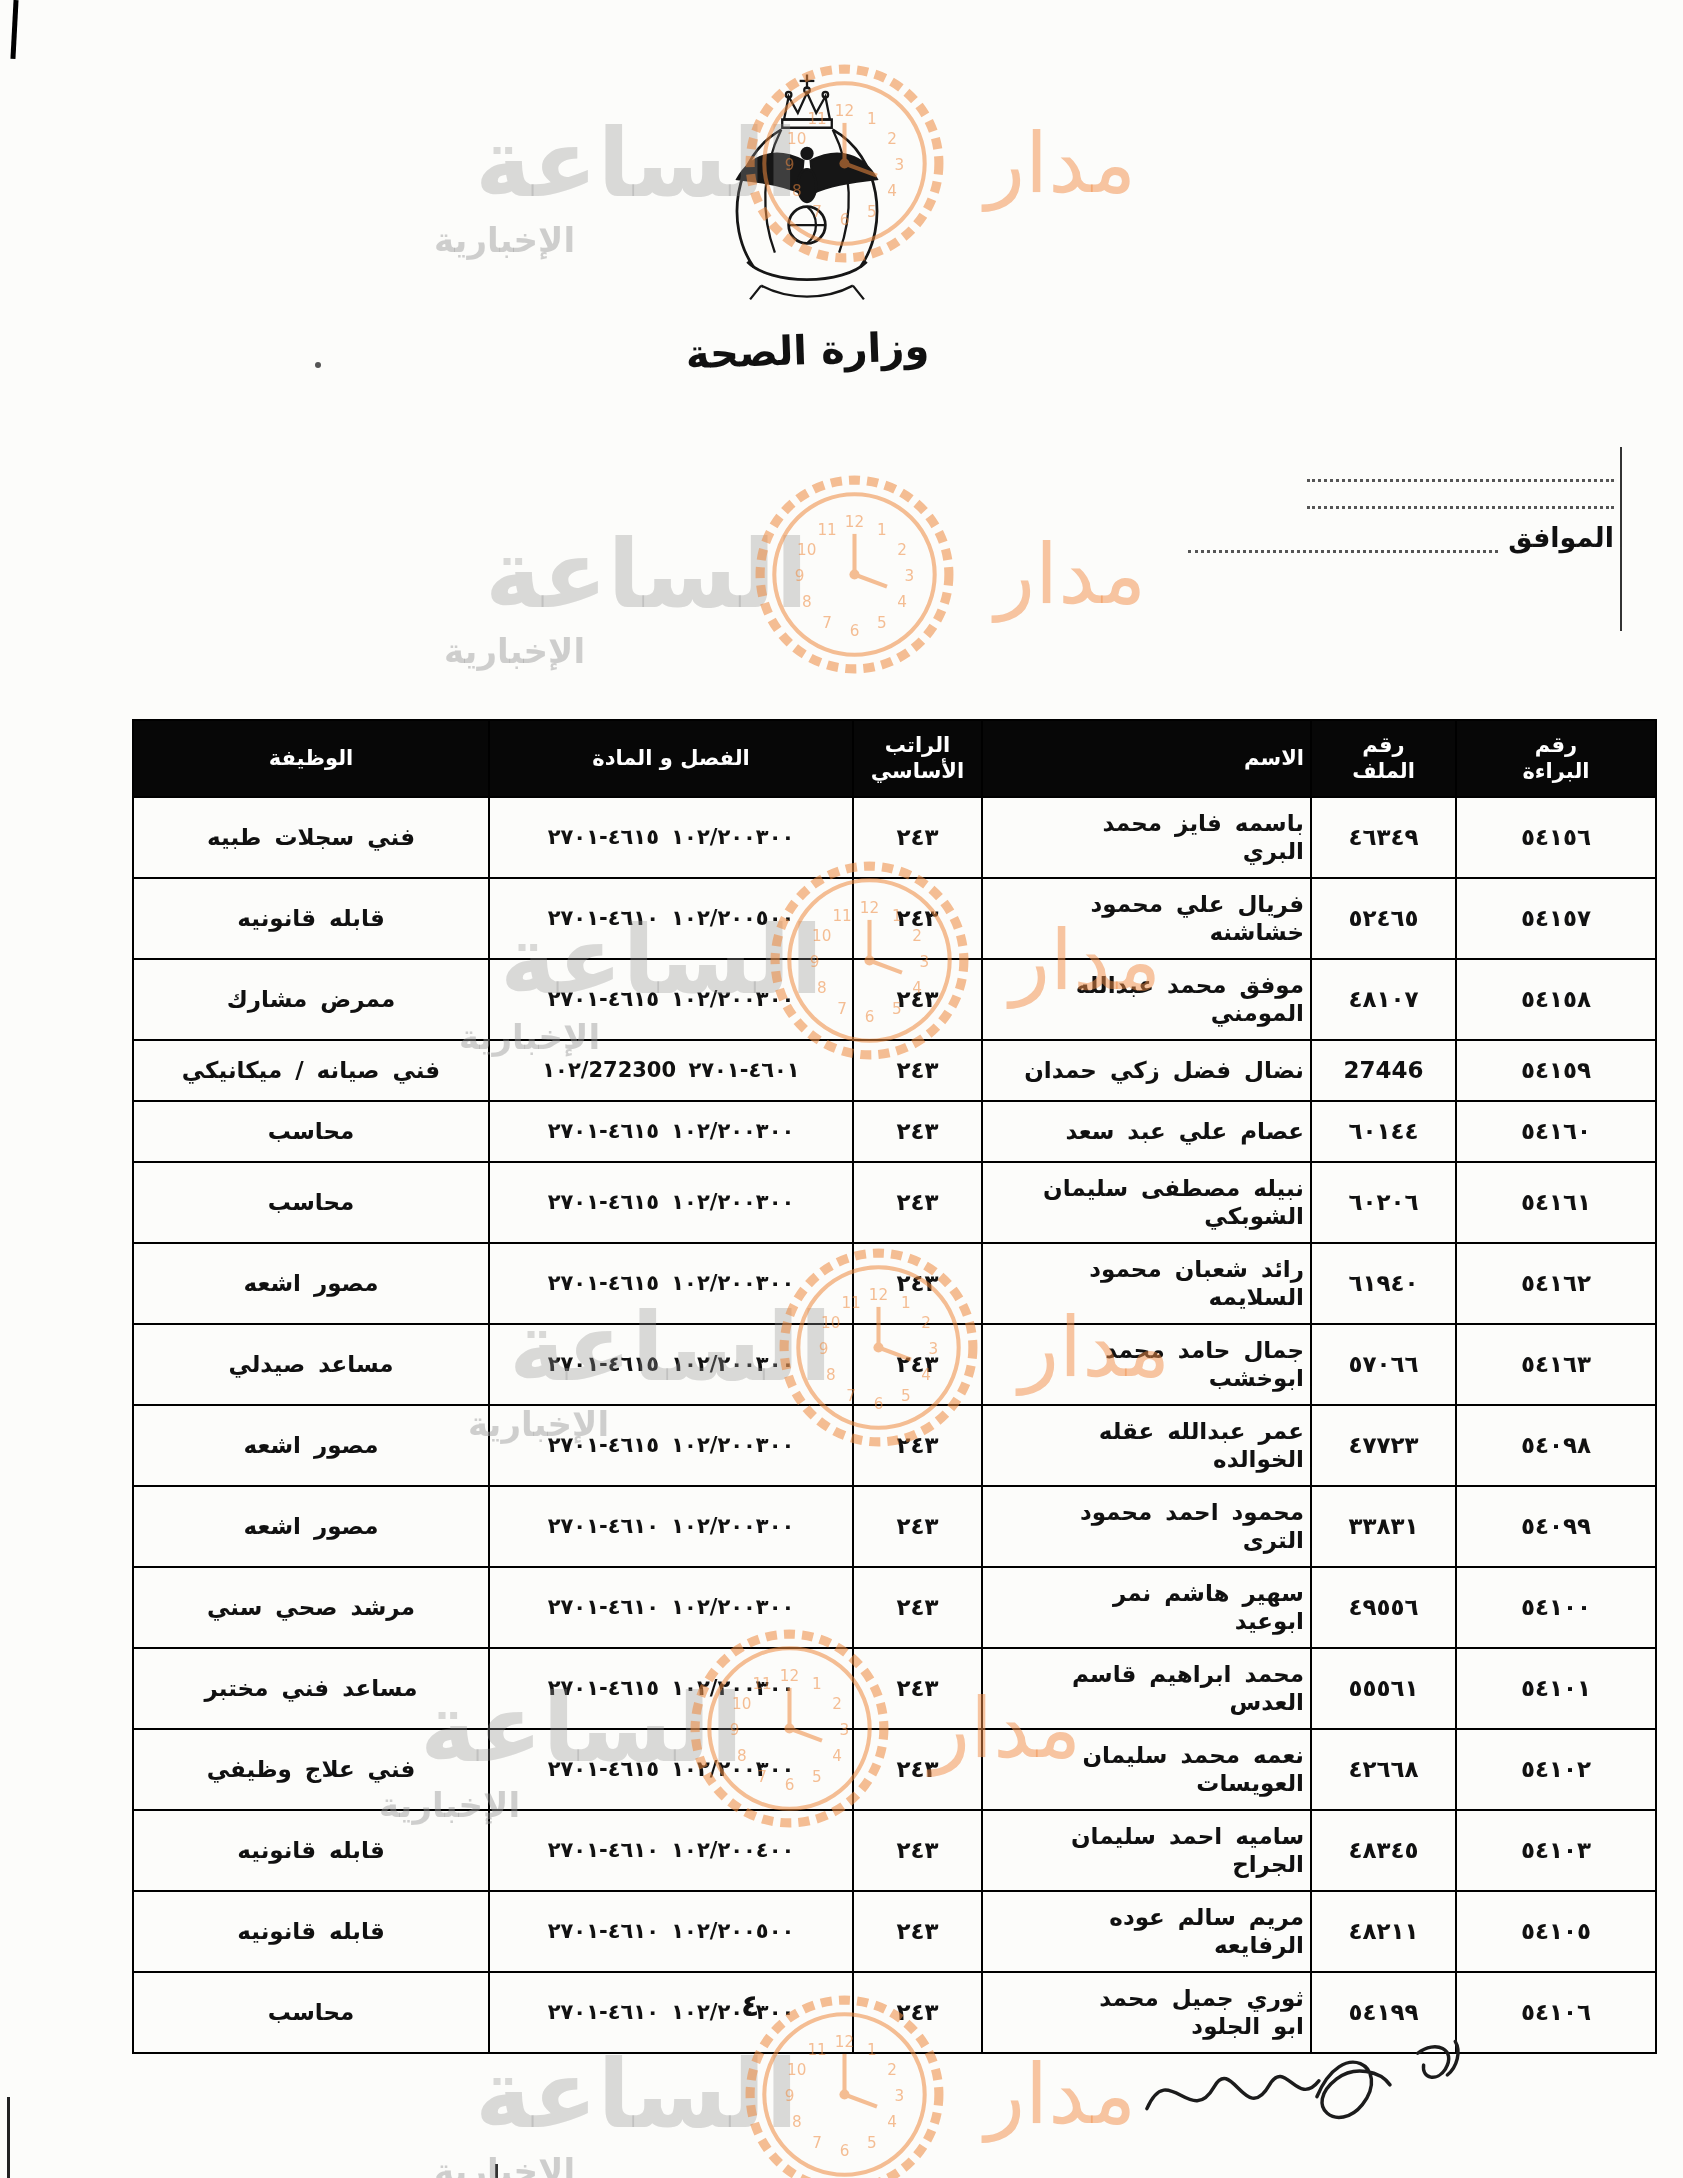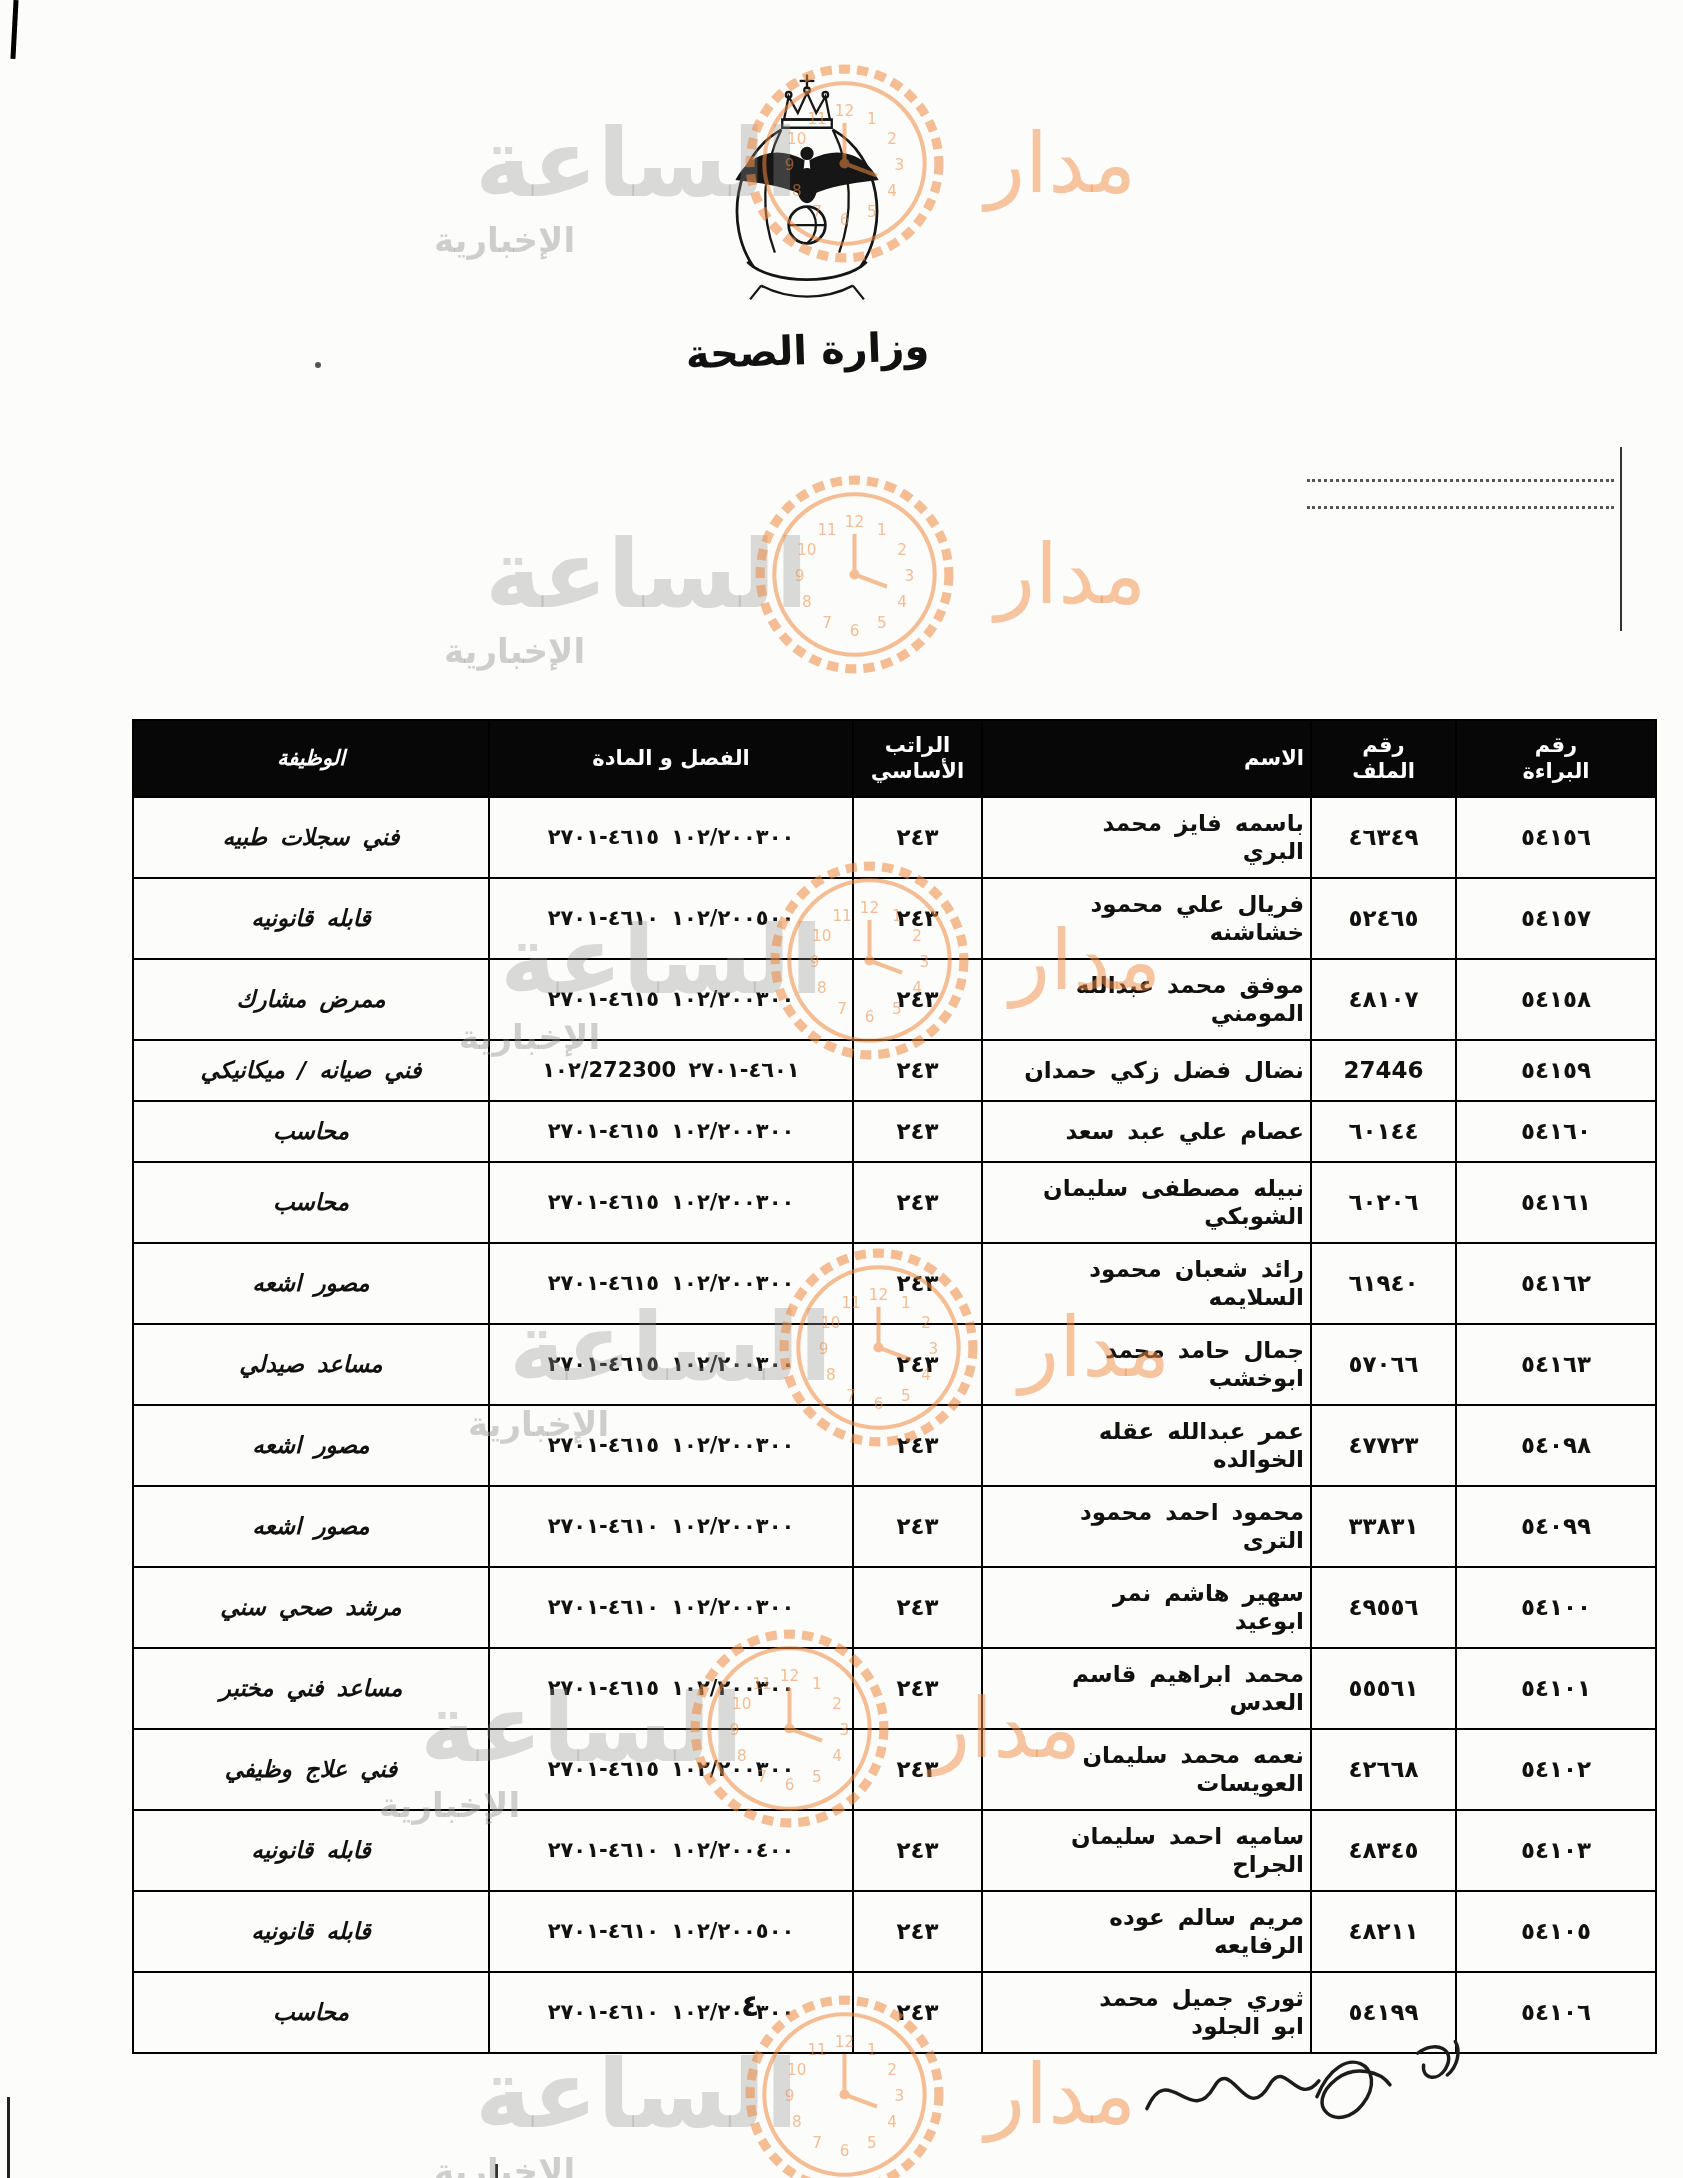--- a/index.html
+++ b/index.html
@@ -36,21 +36,21 @@
   
   .roster{position:absolute;left:132px;top:719px;z-index:2;}
   table{border-collapse:collapse;table-layout:fixed;width:1439px;direction:rtl;}
   th,td{border:2px solid #000;text-align:center;vertical-align:middle;
         white-space:pre-line;padding:3px 6px;font-weight:bold;}
   thead th{background:#070707;color:#fff;font-size:21px;height:69px;line-height:1.2;}
   td{font-size:23px;line-height:1.18;word-spacing:5px;}
   tr.tall td{height:73px;} tr.short td{height:53px;}
   .c-serial{width:186px;} .c-file{width:131px;} .c-name{width:315px;text-align:right;}
   .c-salary{width:115px;} .c-article{width:350px;font-size:21px;}
-  .c-job{width:342px;font-style:italic;}
+  .c-job{width:342px;}
   
   .page-number{position:absolute;left:741px;top:1988px;font-size:30px;font-weight:bold;z-index:2;}
   .signature{position:absolute;left:1129px;top:1990px;z-index:4;}
   .hidden-defs{position:absolute;width:0;height:0;overflow:hidden;}
 </style>
 </head>
 <body>
 
 <div class="page">
 
@@ -169,20 +169,24 @@
       <path d="M55,210 C80,236 160,236 185,210" stroke-width="3"></path>
       <path d="M70,236 C100,252 140,252 170,236"></path>
       <path d="M70,236 l-12,15 M170,236 l12,15"></path>
     </svg>
   </div>
   <div class="ministry">وزارة الصحة</div>
 
   <div class="meta">
     <div class="meta-dots-extra"></div>
     <div class="meta-dots-extra"></div>
+    <div class="meta-row">
+      <span class="meta-label">الموافق</span>
+      <span class="meta-dots"></span>
+    </div>
   </div>
   <div class="meta-vline"></div>
 
   <div class="roster">
     <table>
       <thead>
           <tr>
             <th class="c-serial">رقم
 البراءة</th>
             <th class="c-file">رقم

